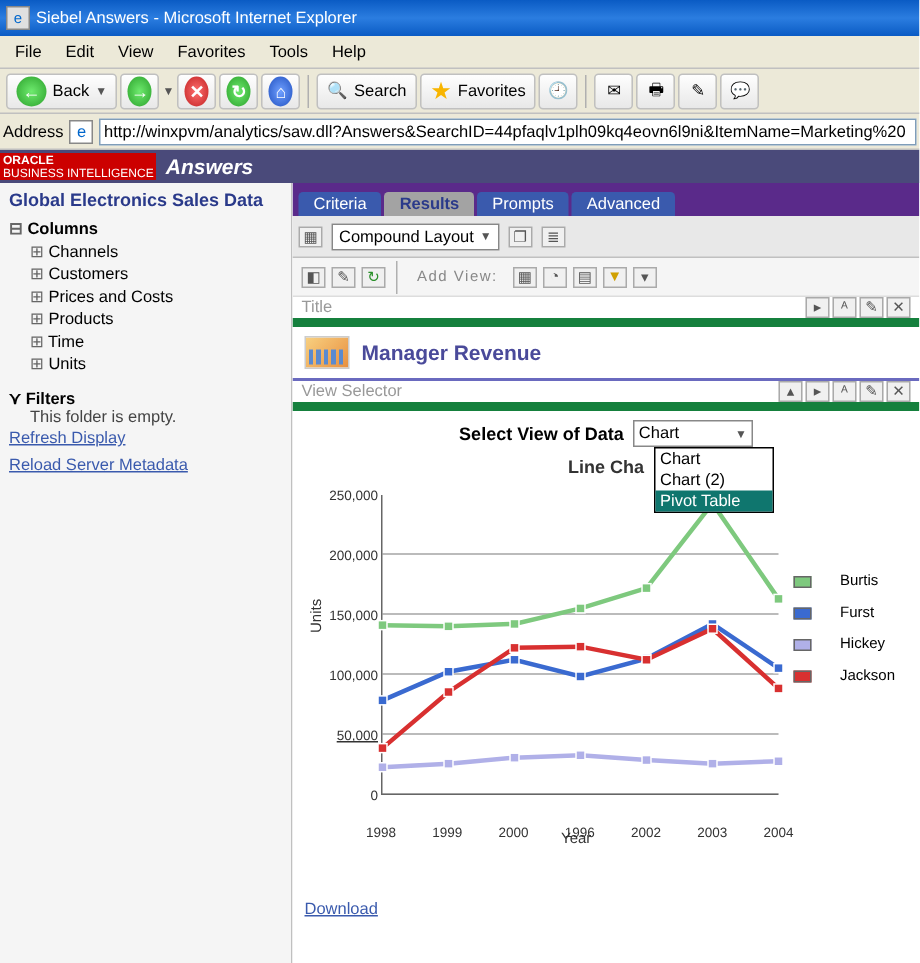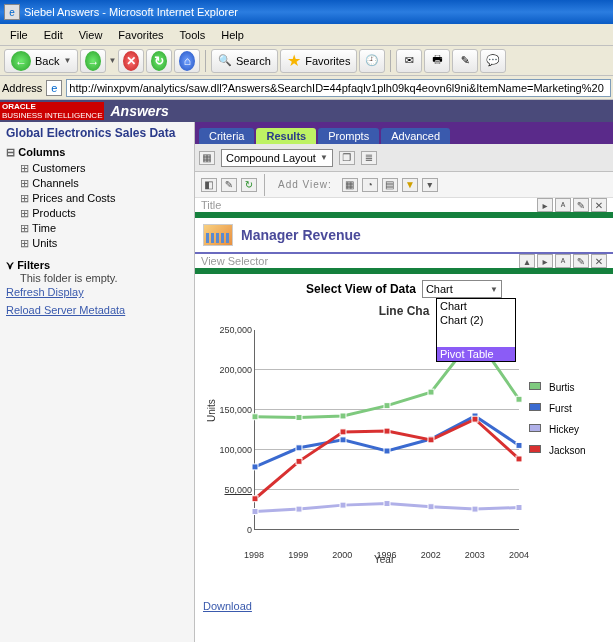--- a/index.html
+++ b/index.html
@@ -32,49 +32,49 @@
 .tree-hdr::before { content: "⊟ "; color: #666; }
 .tree-item { padding-left: 14px; color: #000; line-height: 15px; }
 .tree-item::before { content: "⊞ "; color: #666; }
 .filters-hdr { margin-top: 8px; font-weight: bold; }
 .filters-hdr::before { content: "⋎ "; }
 .empty { padding-left: 14px; color: #444; }
 .linkish { color: #3a5aad; text-decoration: underline; cursor: pointer; margin-top: 2px; display: block; }
 .main { flex: 1; background: #fff; overflow: hidden; }
 .tabs { height: 22px; background: #5a2a8a; display: flex; align-items: flex-end; padding: 0 4px; gap: 2px; }
 .tab { background: #3a5aad; color: #fff; padding: 2px 10px; font-size: 11px; border-radius: 3px 3px 0 0; cursor: pointer; }
-.tab.active { background: #bef264; color: #2a3a8a; font-weight: bold; }
+.tab.active { background: #a3a3a3; color: #2a3a8a; font-weight: bold; }
 .compound-row { height: 28px; background: #e8e8e8; border-bottom: 1px solid #c0c0c0; display: flex; align-items: center; padding: 0 4px; gap: 6px; }
 .compound-sel { border: 1px solid #888; background: #fff; padding: 2px 4px; display: flex; align-items: center; gap: 4px; }
 .small-ic { width: 16px; height: 14px; border: 1px solid #aaa; background: #f0f0f0; display: inline-flex; align-items: center; justify-content: center; font-size: 10px; color: #555; cursor: pointer; }
 .addview-row { height: 26px; background: #f5f5f5; border-bottom: 1px solid #ddd; display: flex; align-items: center; padding: 0 6px; gap: 4px; }
 .addview-row .lbl { color: #888; font-size: 10px; letter-spacing: 1px; margin: 0 6px; }
 .section-hdr { display: flex; justify-content: space-between; align-items: center; padding: 2px 6px; border-bottom: 6px solid #15803d; height: 20px; }
 .section-hdr .t { color: #999; font-size: 11px; }
 .section-hdr .acts { display: flex; gap: 2px; }
 .title-sec { padding: 6px 8px; border-bottom: 2px solid #6a6abf; display: flex; align-items: center; gap: 8px; }
 .title-sec .chart-ic { width: 30px; height: 22px; background: linear-gradient(135deg,#f8d080,#e89040); border: 1px solid #ccc; position: relative; }
 .title-sec .chart-ic::after { content: ""; position: absolute; left: 2px; right: 2px; bottom: 2px; height: 10px; background: repeating-linear-gradient(90deg,#5a8ad0 0 3px,transparent 3px 5px); }
 .title-sec .txt { color: #4a4a9a; font-weight: bold; font-size: 14px; }
 .vs-row { display: flex; justify-content: center; align-items: center; gap: 6px; padding: 6px 0; position: relative; }
 .vs-row .lbl { font-weight: bold; font-size: 12px; }
 .vs-sel { border: 1px solid #888; background: #fff; width: 80px; height: 18px; display: flex; align-items: center; justify-content: space-between; padding: 0 3px; font-size: 11px; cursor: pointer; }
 .vs-dd { position: absolute; top: 24px; left: 50%; margin-left: 32px; width: 80px; background: #fff; border: 1px solid #000; z-index: 10; }
 .vs-dd div { padding: 1px 3px; font-size: 11px; cursor: pointer; }
-.vs-dd .sel { background: #8b5cf6; color: #fff; margin-top: 20px; }
+.vs-dd .sel { background: #0f766e; color: #fff; }
 .chart-title { text-align: center; font-weight: bold; font-size: 12px; color: #333; }
 .chart-area { position: relative; width: 400px; height: 270px; margin: 4px auto; }
 .plot { position: absolute; left: 50px; top: 8px; width: 265px; height: 200px; border-left: 1px solid #666; border-bottom: 1px solid #666; background: repeating-linear-gradient(to top, transparent 0 39px, #bbb 39px 40px); }
 .plot svg { position: absolute; left: 0; top: 0; width: 100%; height: 100%; overflow: visible; }
 .ylab { position: absolute; left: 2px; top: 100px; transform: rotate(-90deg); transform-origin: left top; font-size: 10px; color: #333; }
 .ytick { position: absolute; left: 14px; width: 34px; text-align: right; font-size: 9px; color: #333; }
 .xtick { position: absolute; top: 228px; font-size: 9px; color: #333; transform: translateX(-50%); }
 .xlab { position: absolute; top: 232px; left: 170px; font-size: 10px; color: #333; }
 .legend { position: absolute; left: 325px; top: 60px; font-size: 10px; }
-.legend div { display: flex; align-items: flex-start; gap: 8px; margin-bottom: 10px; }
+.legend div { display: flex; align-items: center; gap: 19px; margin-bottom: 10px; }
 .legend .sw { width: 12px; height: 8px; border: 1px solid #666; }
 .dl { color: #3a5aad; text-decoration: underline; padding: 4px 8px; display: inline-block; cursor: pointer; }
 </style>
 </head>
 <body>
 
 <div class="titlebar">
   <span class="icon">e</span>
   <span class="title">Siebel Answers - Microsoft Internet Explorer</span>
 </div>
@@ -142,22 +142,22 @@
 
 <div class="app-header">
   <div class="oracle-box"><span class="b">ORACLE</span><br><span>BUSINESS INTELLIGENCE</span></div>
   <span class="answers">Answers</span>
 </div>
 
 <div class="content">
   <div class="sidebar">
     <h3>Global Electronics Sales Data</h3>
     <div class="tree-hdr">Columns</div>
+    <div class="tree-item">Channels</div>
     <div class="tree-item">Customers</div>
-    <div class="tree-item">Channels</div>
     <div class="tree-item">Prices and Costs</div>
     <div class="tree-item">Products</div>
     <div class="tree-item">Time</div>
     <div class="tree-item">Units</div>
     <div class="filters-hdr">Filters</div>
     <div class="empty">This folder is empty.</div>
     <a class="linkish">Refresh Display</a>
     <a class="linkish" style="margin-top:6px;">Reload Server Metadata</a>
   </div>
 

